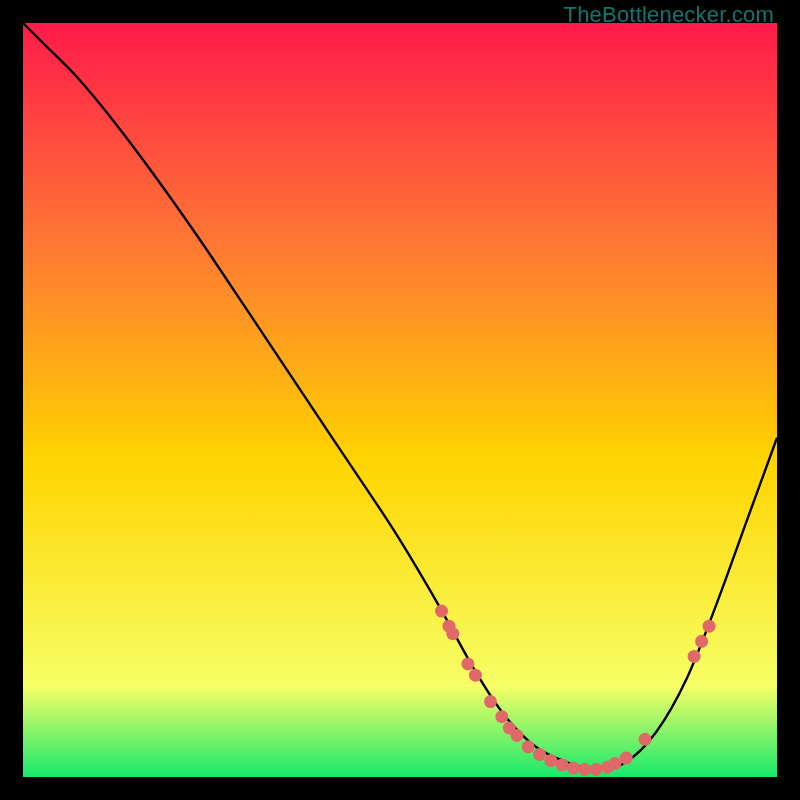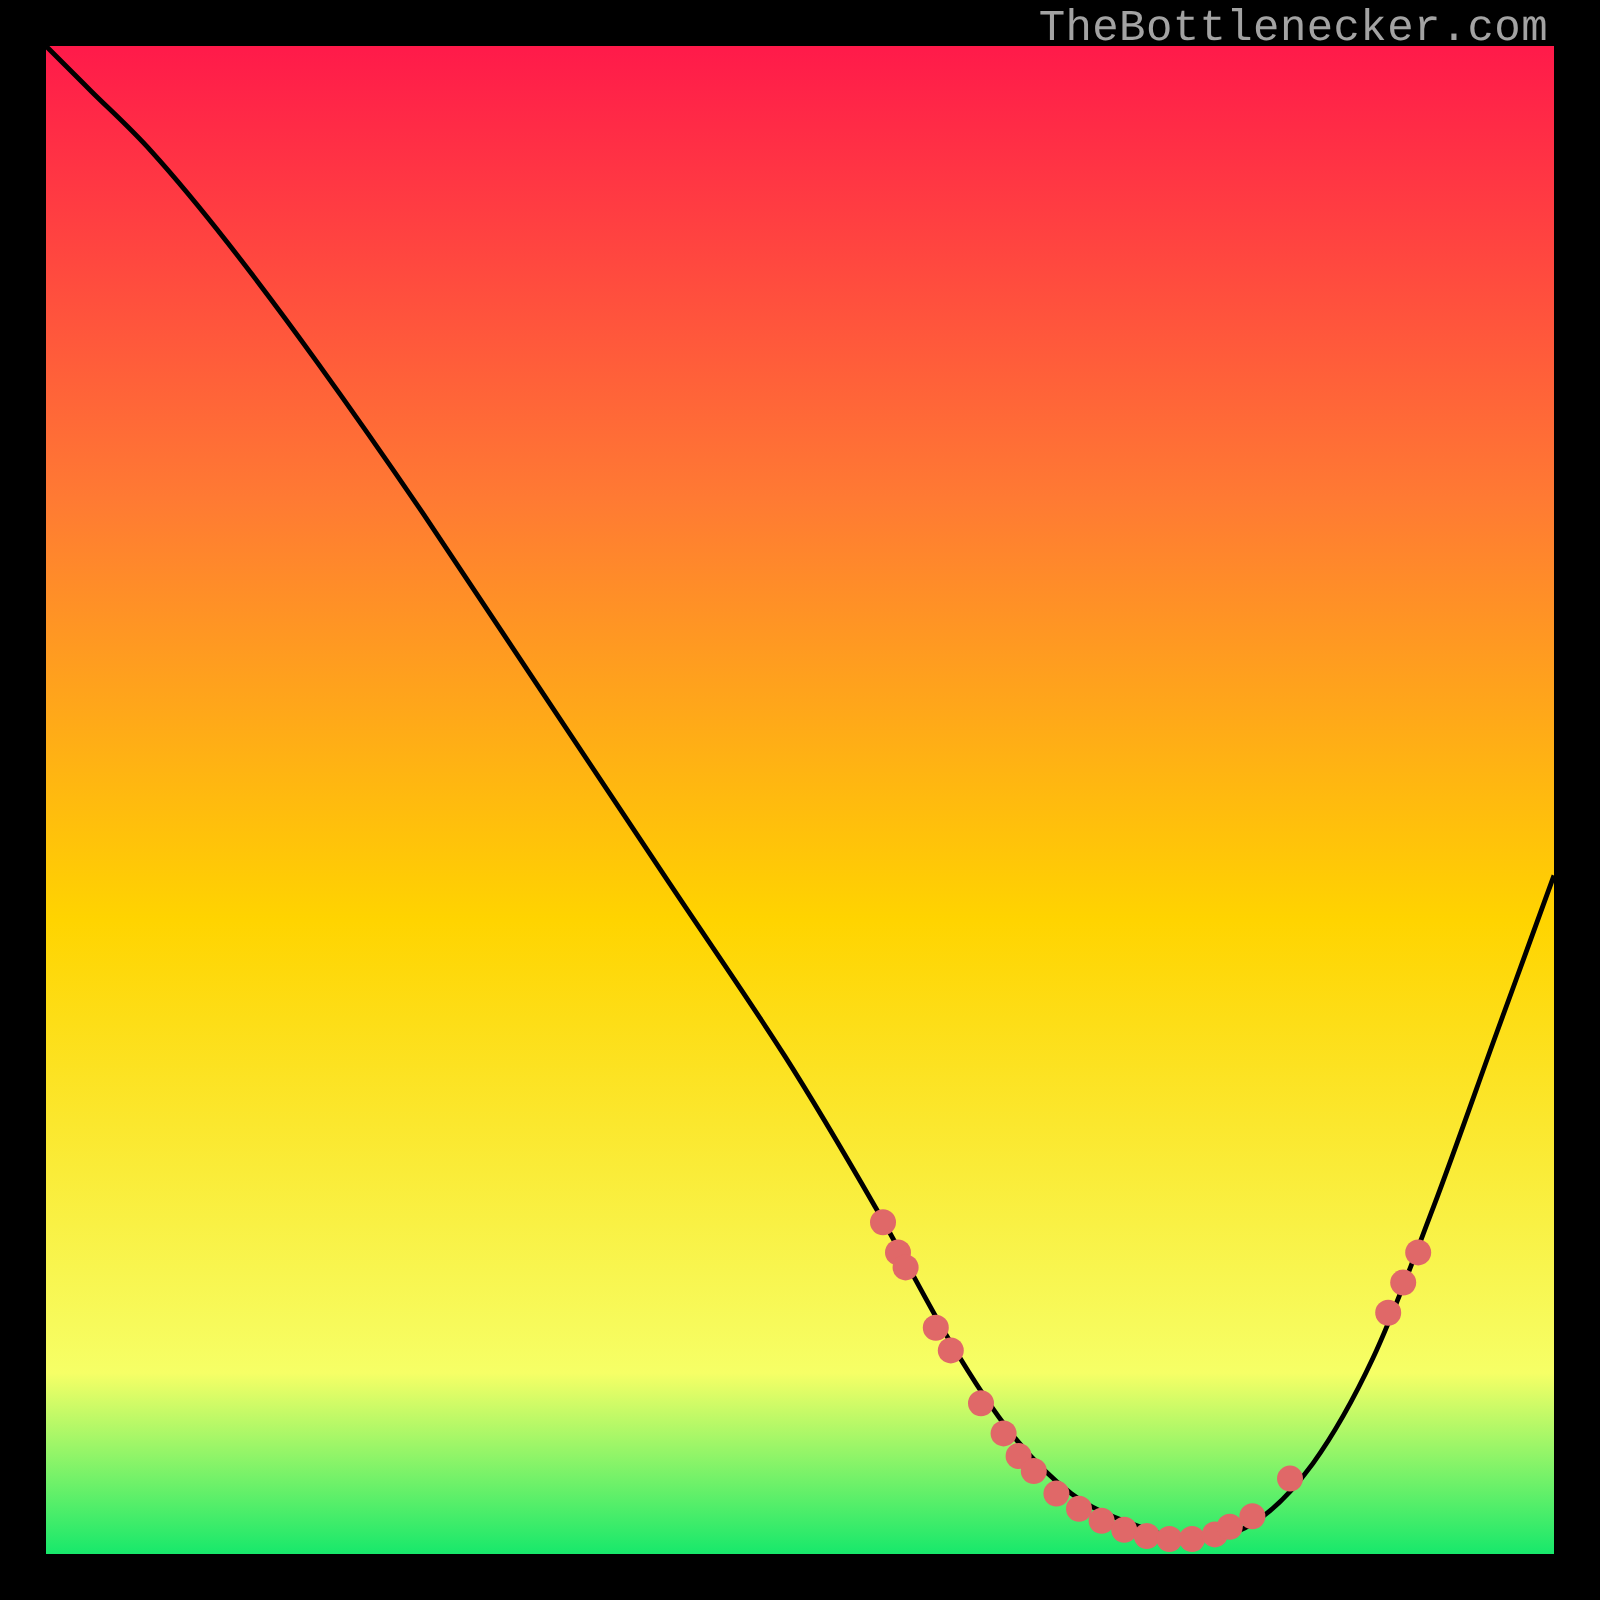--- a/index.html
+++ b/index.html
@@ -23,26 +23,25 @@
     position: absolute;
     left: 0;
     top: 0;
     width: 754px;
     height: 754px;
   }
   .watermark {
     position: absolute;
     top: 2px;
     right: 26px;
-    color: #a3a3a3;
+    color: #0f766e;
     font-size: 22px;
     font-weight: 500;
     letter-spacing: 0.2px;
     user-select: none;
-    font-family: Liberation Mono, monospace;
   }
 </style>
 </head>
 <body>
 
 <div class="frame">
   <svg class="plot-area" viewBox="0 0 754 754" preserveAspectRatio="none">
     <defs>
       <linearGradient id="bg-grad" x1="0" y1="0" x2="0" y2="1">
         <stop offset="0" stop-color="#ff1a4a"></stop>

